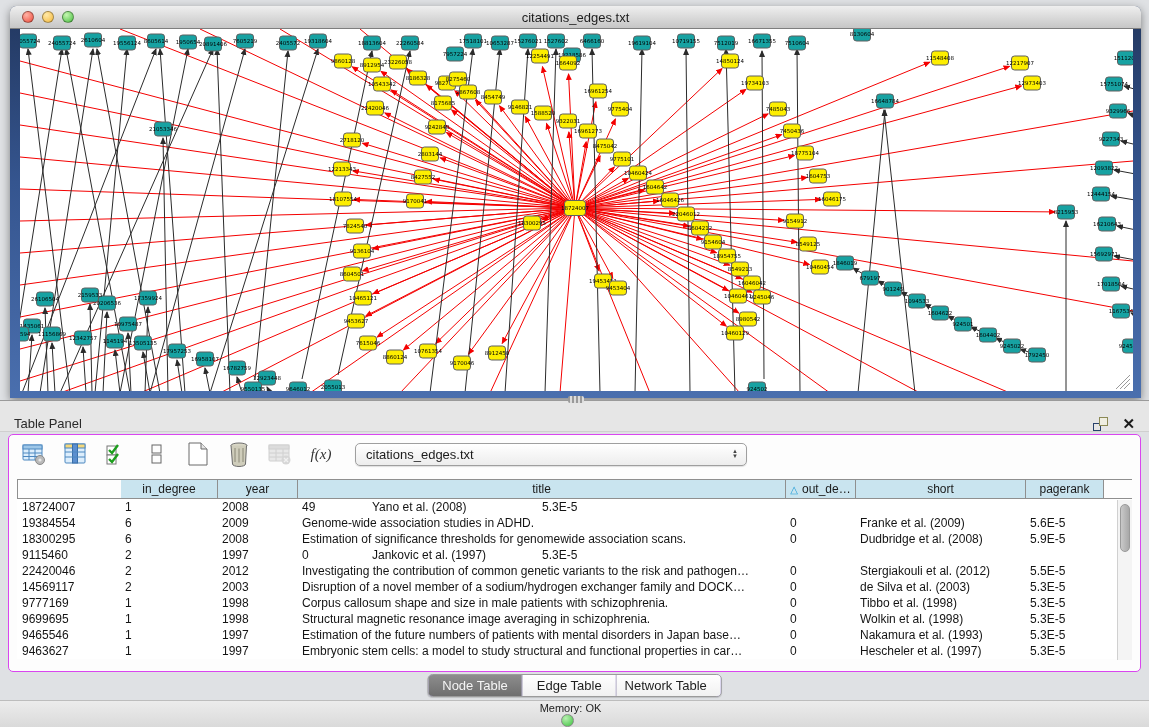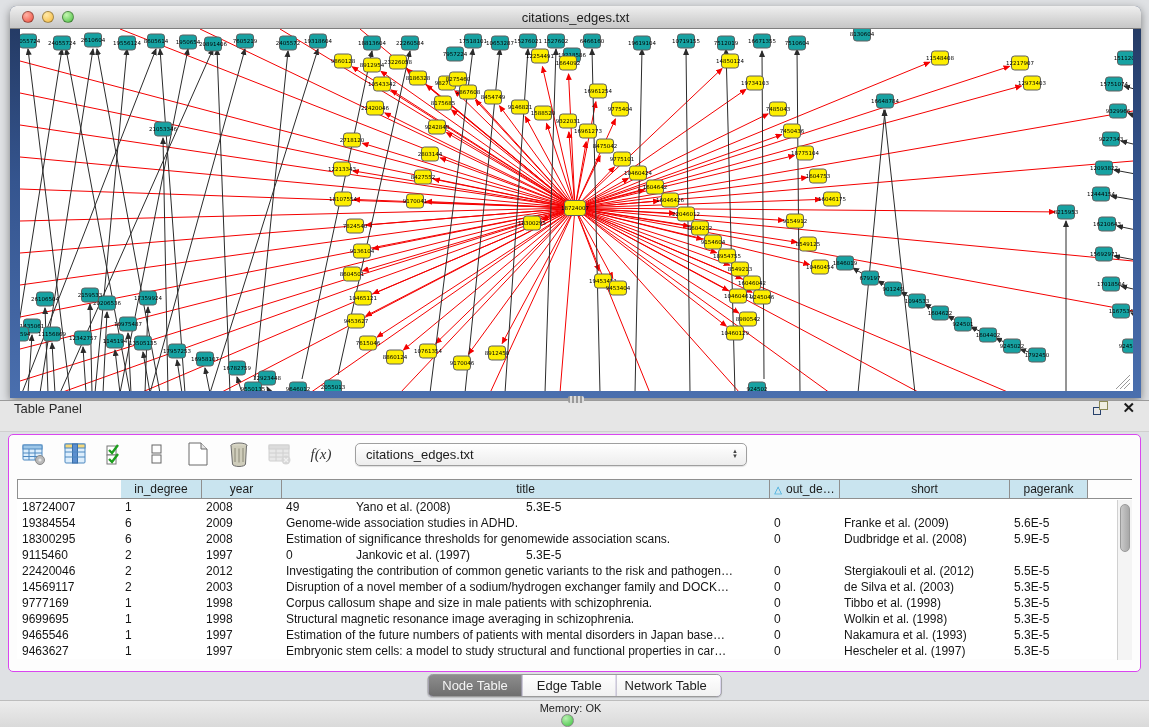--- a/index.html
+++ b/index.html
@@ -19,21 +19,21 @@
   .tl.yel   { background:radial-gradient(circle at 35% 30%,#ffe9a8,#f5b93c); }
   .tl.grn   { background:radial-gradient(circle at 35% 30%,#c6f7b2,#47bd3e); }
   .title-text { font-size:13px; color:#1d1d1d; }
   .canvas { position:absolute; left:10px; top:23px; width:1113px; height:362px;
     background:#ffffff; overflow:hidden; }
   .canvas svg { display:block; }
 
   
   .panel-bar { position:absolute; left:0; top:400px; width:1149px; height:32px;
     background:#e6e6e6; border-top:1px solid #9a9a9a; border-bottom:1px solid #cfcfcf;
-    display:flex; align-items:flex-start; }
+    display:flex; align-items:flex-end; }
   .panel-bar-title { font-size:13px; color:#2a2a2a; margin-left:14px; }
   .panel-bar-actions { margin-left:auto; margin-right:14px; display:flex; gap:14px; align-items:center; }
   .float-ico { width:15px; height:14px; position:relative; }
   .float-ico .sq1 { position:absolute; left:0; bottom:0; width:8px; height:8px; border:1px solid #27416b; background:transparent; }
   .float-ico .sq2 { position:absolute; right:0; top:0; width:9px; height:9px; border:1px solid #8c8a56; background:#efeee2; }
   .close-ico { font-size:15px; font-weight:bold; color:#1a1a1a; line-height:14px; }
   .drag-grip { position:absolute; left:568px; top:396px; width:16px; height:7px;
     background:repeating-linear-gradient(90deg,#9a9a9a 0 2px,#dcdcdc 2px 4px); border-radius:2px; }
 
   .main-panel { position:absolute; left:8px; top:434px; width:1133px; height:238px;
@@ -52,21 +52,21 @@
   
   .tbl { margin:6px 8px 0 8px; font-size:12px; position:relative; }
   .thead { display:flex; height:20px; border:1px solid #8f8f8f; border-right:none; }
   .th { display:flex; align-items:center; justify-content:center; background:#c9e4ef;
     border-right:1px solid #8f8f8f; color:#1a1a1a; overflow:hidden; white-space:nowrap; }
   .th.col-name { background:#c4b5fd;margin-top:39px; }
   .sort-glyph { color:#1e9cd7; font-size:10px; margin-right:4px; }
   .tbody { background:#fff; }
   .tr { display:flex; height:16px; align-items:center; }
   .td { padding:0 5px; overflow:hidden; white-space:nowrap; color:#141414; }
-  .col-name{width:103px;} .col-in_degree{width:81px;} .col-year{width:80px;}
+  .col-name{width:103px;} .col-in_degree{width:97px;} .col-year{width:80px;}
   .col-title{width:488px;} .col-out{width:70px;} .col-short{width:170px;} .col-pagerank{width:78px;}
   .vscroll { position:absolute; right:0; top:21px; width:15px; height:160px;
     background:#f4f4f4; border-left:1px solid #d0d0d0; }
   .vthumb { position:absolute; left:2px; top:4px; width:10px; height:48px;
     background:linear-gradient(90deg,#c9c9c9,#a8a8a8); border-radius:5px; border:1px solid #9a9a9a; }
 
   
   .tabs { position:absolute; left:50%; top:674px; transform:translateX(-50%);
     display:inline-flex; border:1px solid #9b9b9b; border-radius:5px; overflow:hidden;
     background:#c4b5fd; box-shadow:0 1px 1px rgba(0,0,0,.15);justify-content:flex-end; }

